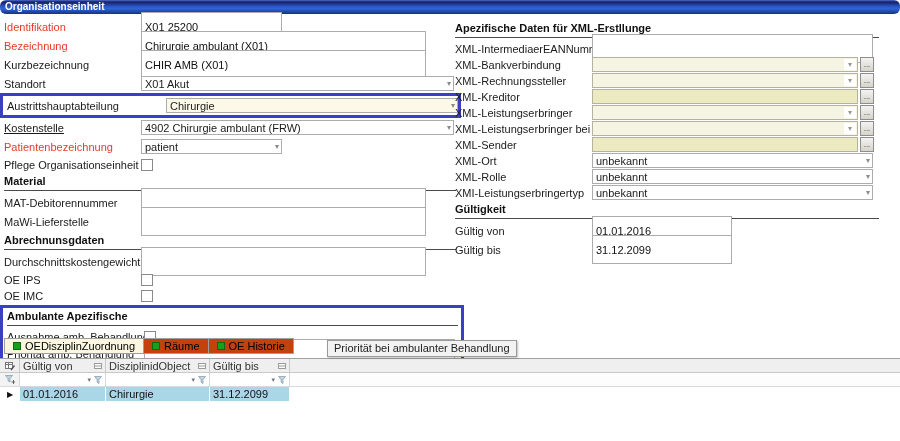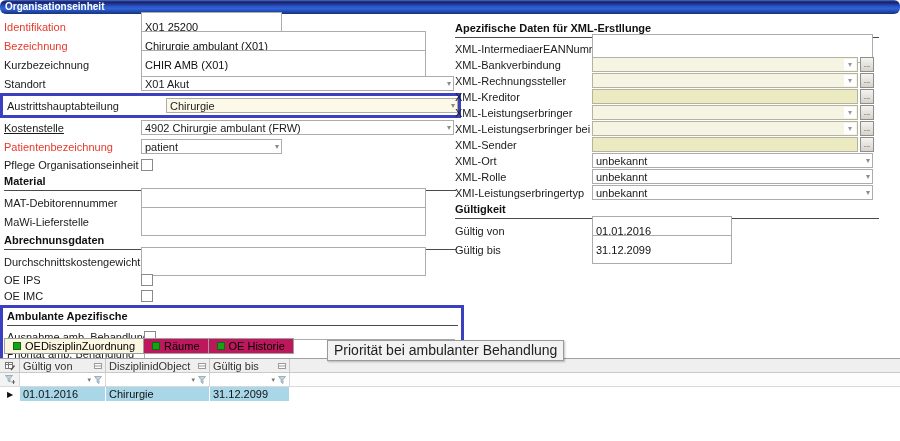--- a/index.html
+++ b/index.html
@@ -53,27 +53,27 @@
 
   .spinwrap { position:relative; width:311px; }
   .spinwrap input { width:100%; padding-right:14px; }
   .spinner { position:absolute; right:1px; top:1px; width:12px; height:13px; display:flex; flex-direction:column; }
   .spin-btn { flex:1; background:#f0efec; border:1px solid #bbb; font-size:5px; line-height:5px;
     color:#444; text-align:center; }
 
   
   .tabbar { position:absolute; left:5px; top:338px; display:flex; font-size:11px; }
   .tab { display:flex; align-items:center; gap:4px; height:16px; padding:0 8px; border:1px solid #9f9f9f;
-    background:#be185d; margin-left:-1px; }
+    background:#c2410c; margin-left:-1px; }
   .tab.active { background:#fbf6df; }
   .greensq { width:8px; height:8px; background:#18a018; border:1px solid #0c6a0c; flex:none; }
 
   
   .tooltip { position:absolute; left:327px; top:340px; background:#f2f2f2; border:1px solid #9a9a9a;
-    padding:1px 6px 2px 6px; font-size:14px; color:#222; box-shadow:1px 1px 2px rgba(0,0,0,.25); z-index:6; }
+    padding:1px 6px 2px 6px; font-size:11px; color:#222; box-shadow:1px 1px 2px rgba(0,0,0,.25); z-index:6; }
 
   
   .grid { position:absolute; left:0; top:358px; width:900px; border-top:1px solid #9f9f9f; font-size:11px; }
   .grow { display:flex; height:14px; }
   .gc { display:flex; align-items:center; padding:0 3px; overflow:hidden; white-space:nowrap; }
   .c0 { width:20px; flex:none; justify-content:center; padding:0; }
   .c1 { width:86px; flex:none; } .c2 { width:104px; flex:none; } .c3 { width:80px; flex:none; }
   .cfill { flex:1; }
   .ghead .gc { background:#efefef; border-right:1px solid #c9c9c9; border-bottom:1px solid #c9c9c9; color:#333; }
   .ghead .cfill { border-right:none; }

